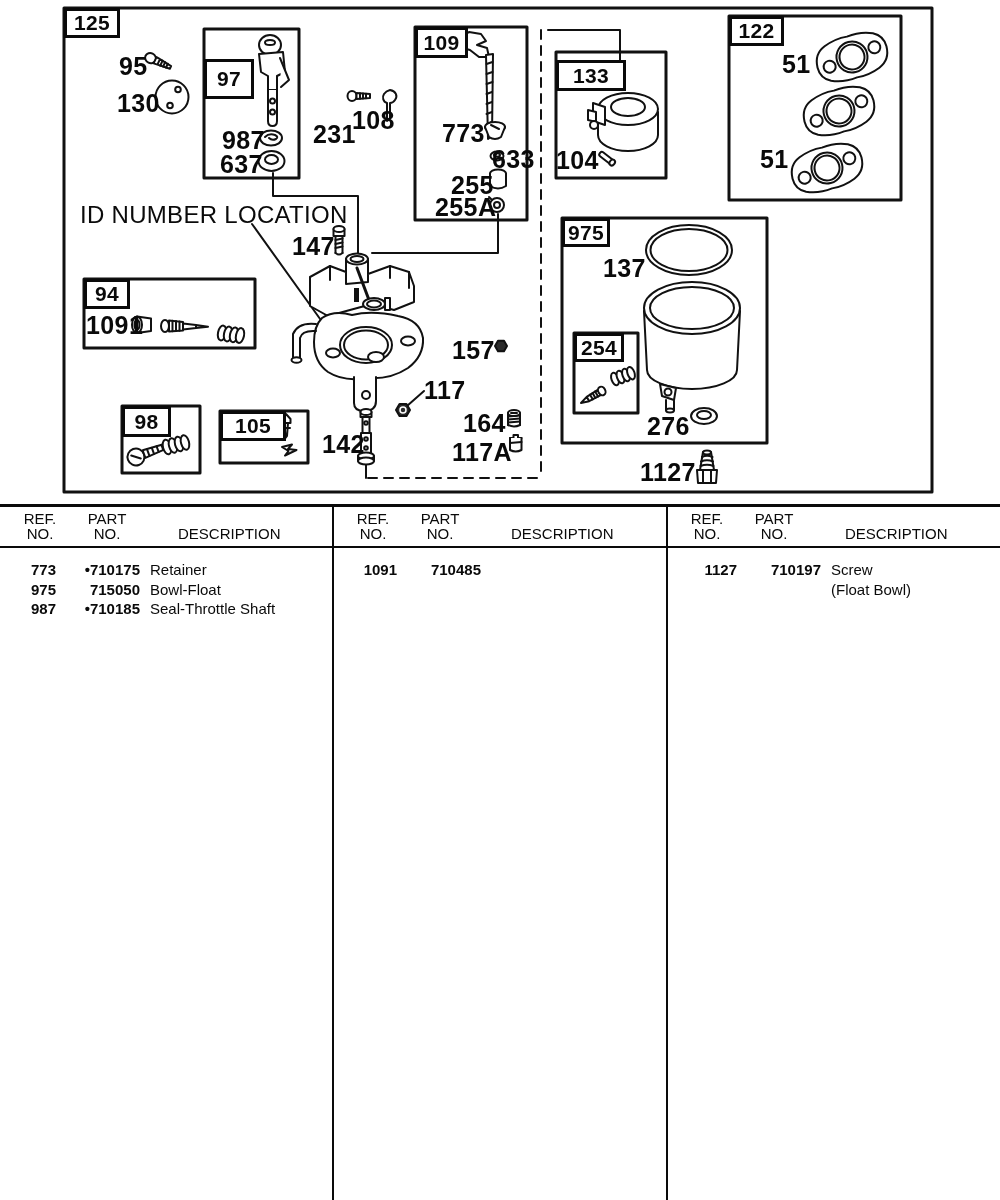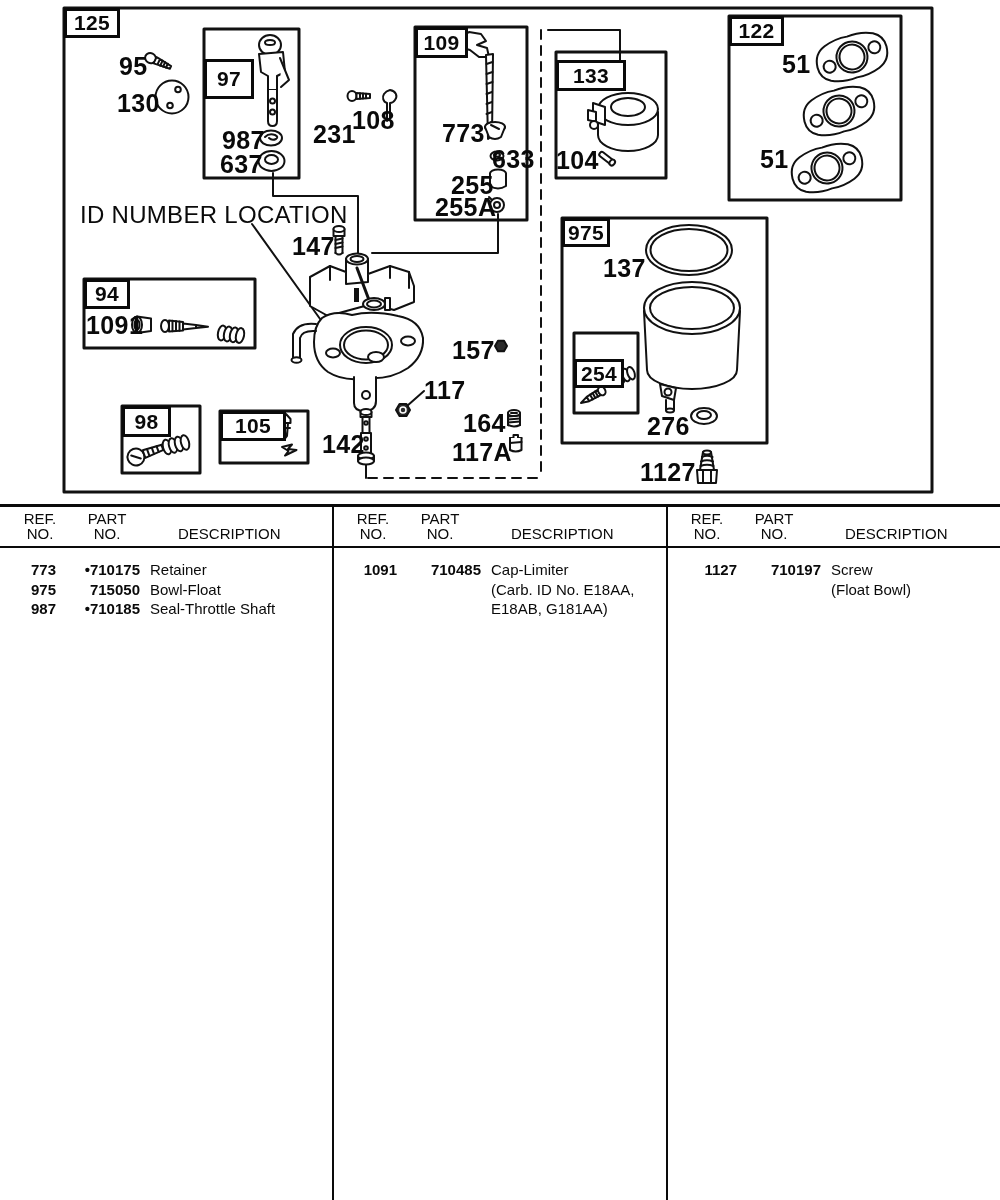--- a/index.html
+++ b/index.html
@@ -315,21 +315,21 @@
 
   <div class="panel-label" style="left:64px;  top:8px;   width:56px; height:30px;">125</div>
   <div class="panel-label" style="left:204px; top:29px;  width:50px; height:40px;margin-top:30px;">97</div>
   <div class="panel-label" style="left:415px; top:27px;  width:53px; height:31px;">109</div>
   <div class="panel-label" style="left:556px; top:60px;  width:70px; height:31px;">133</div>
   <div class="panel-label" style="left:729px; top:16px;  width:55px; height:30px;">122</div>
   <div class="panel-label" style="left:562px; top:218px; width:48px; height:29px;">975</div>
   <div class="panel-label" style="left:84px;  top:279px; width:46px; height:30px;">94</div>
   <div class="panel-label" style="left:122px; top:406px; width:49px; height:31px;">98</div>
   <div class="panel-label" style="left:220px; top:411px; width:66px; height:30px;">105</div>
-  <div class="panel-label" style="left:574px; top:333px; width:50px; height:29px;margin-top:26px;">254</div>
+  <div class="panel-label" style="left:574px; top:333px; width:50px; height:29px;">254</div>
 
   <div class="callout" style="left:119px; top:54px;">95</div>
   <div class="callout" style="left:117px; top:91px;">130</div>
   <div class="callout" style="left:313px; top:86px;margin-top:36px;">231</div>
   <div class="callout" style="left:352px; top:108px;">108</div>
   <div class="callout" style="left:222px; top:128px;">987</div>
   <div class="callout" style="left:220px; top:152px;">637</div>
   <div class="callout" style="left:442px; top:121px;">773</div>
   <div class="callout" style="left:452px; top:147px;margin-left:40px;">633</div>
   <div class="callout" style="left:451px; top:173px;">255</div>
@@ -397,25 +397,20 @@
       <div class="hd hd-part">
         <div>PART</div>
           <div>NO.</div>
       </div>
       <div class="hd hd-desc">DESCRIPTION</div>
     </div>
     <div class="t-rows">
       <div class="t-row">
         <span class="ref">1091</span>
         <span class="part">710485</span>
-        <span class="desc">
-          <div>Cap-Limiter</div>
-          <div>(Carb. ID No. E18AA,</div>
-          <div>E18AB, G181AA)</div>
-        </span>
       </div>
     </div>
   </div>
 
   <div class="t-col col3" style="left:667px;">
     <div class="t-head">
       <div class="hd hd-ref">
         <div>REF.</div>
           <div>NO.</div>
       </div>

